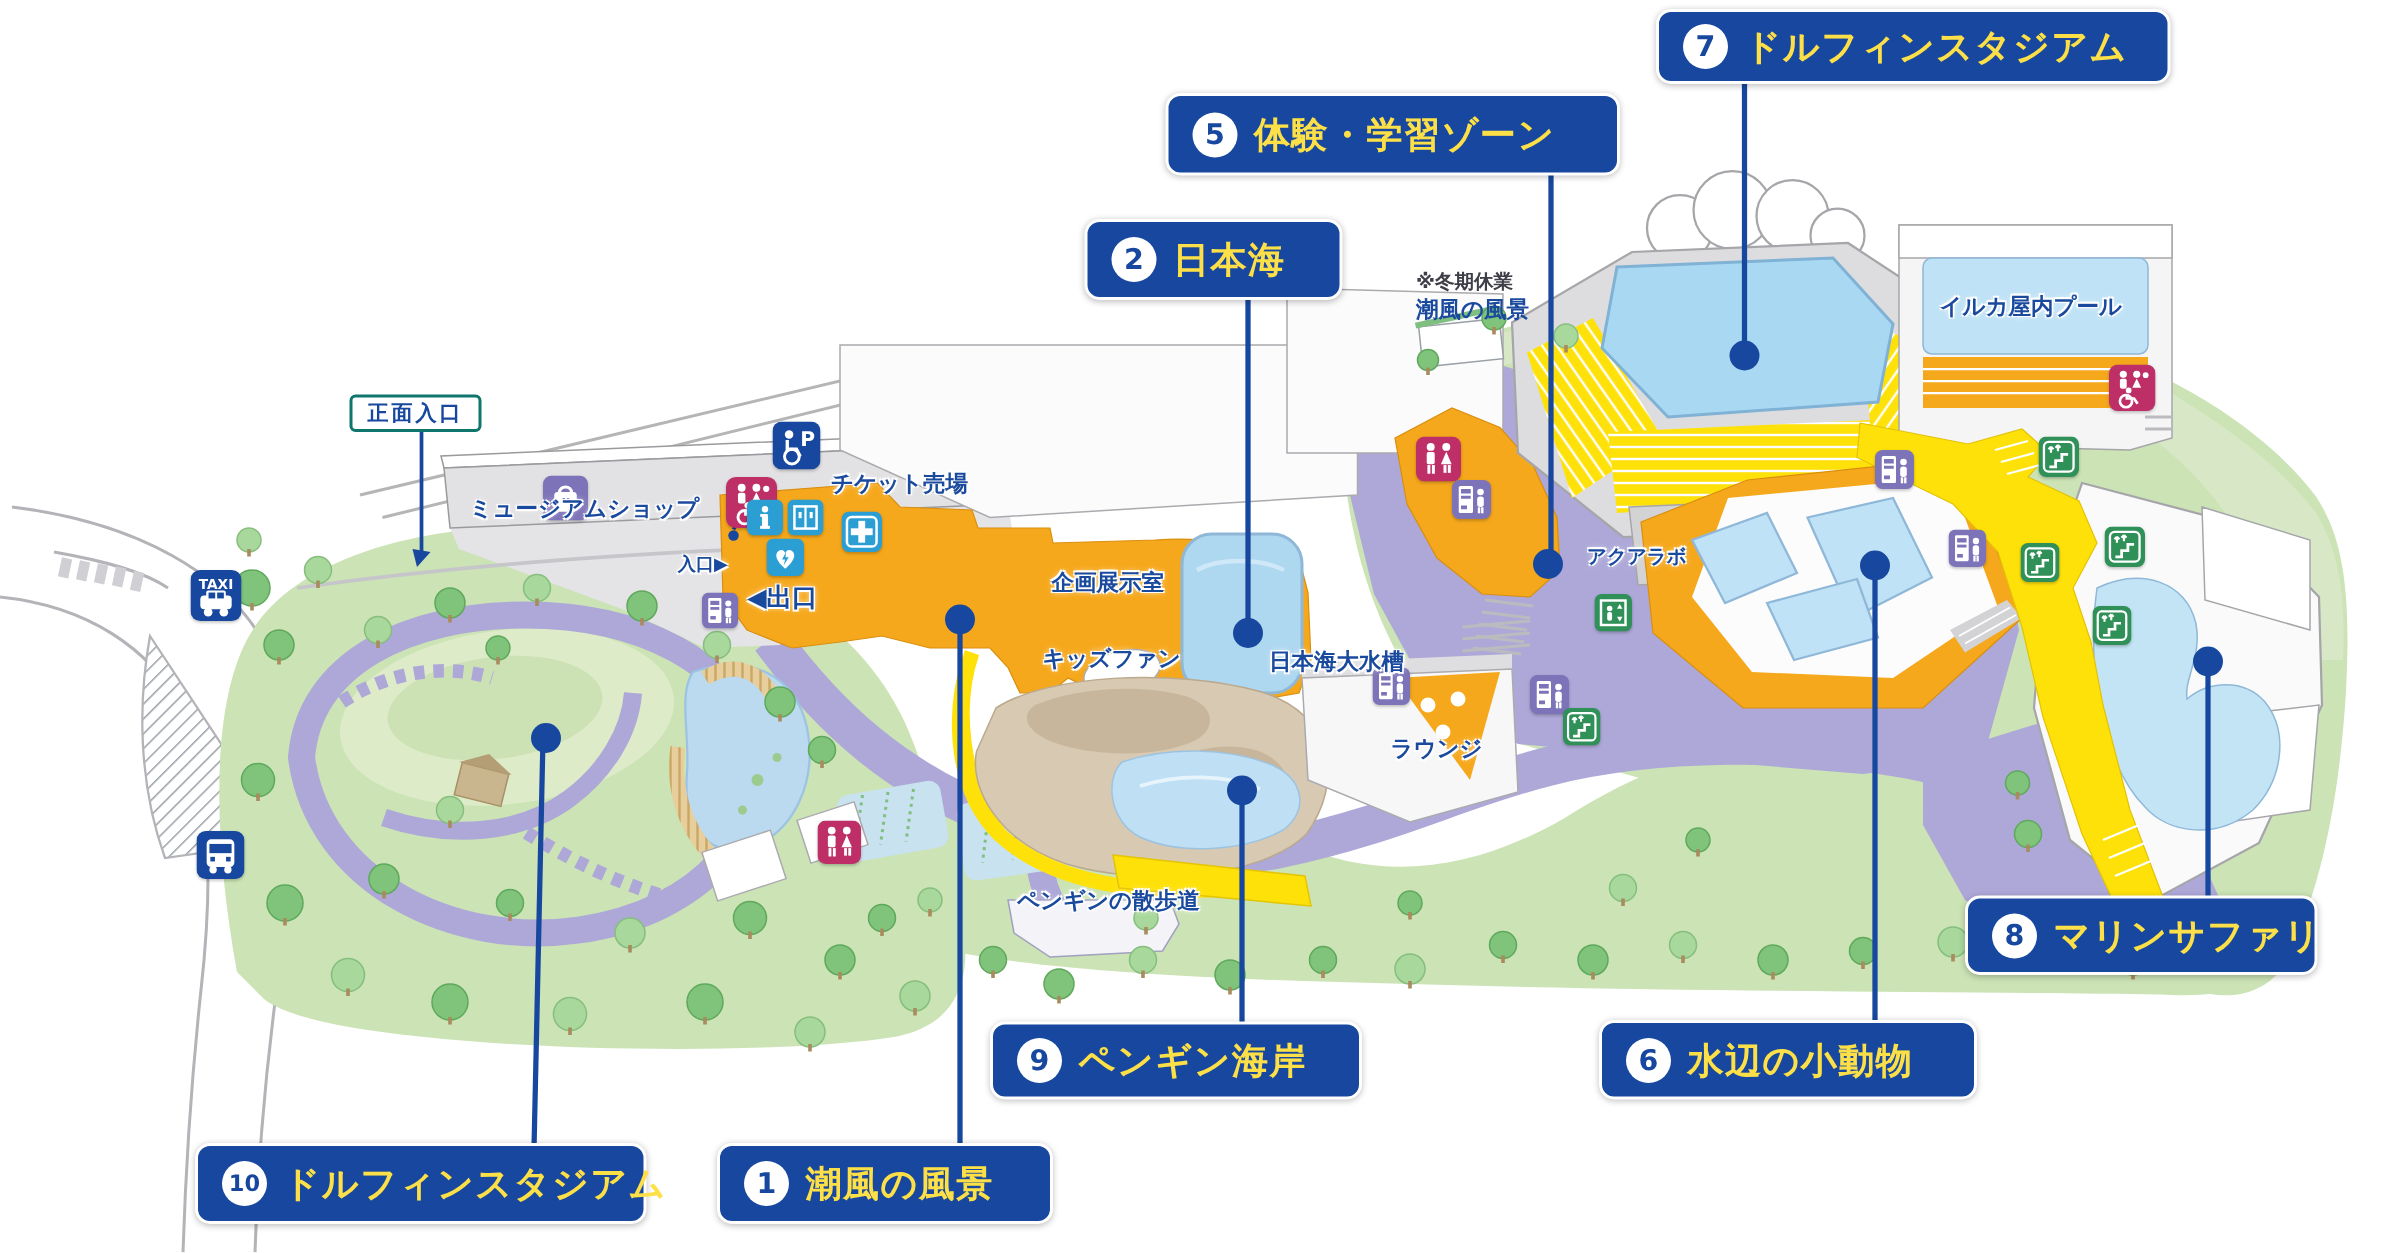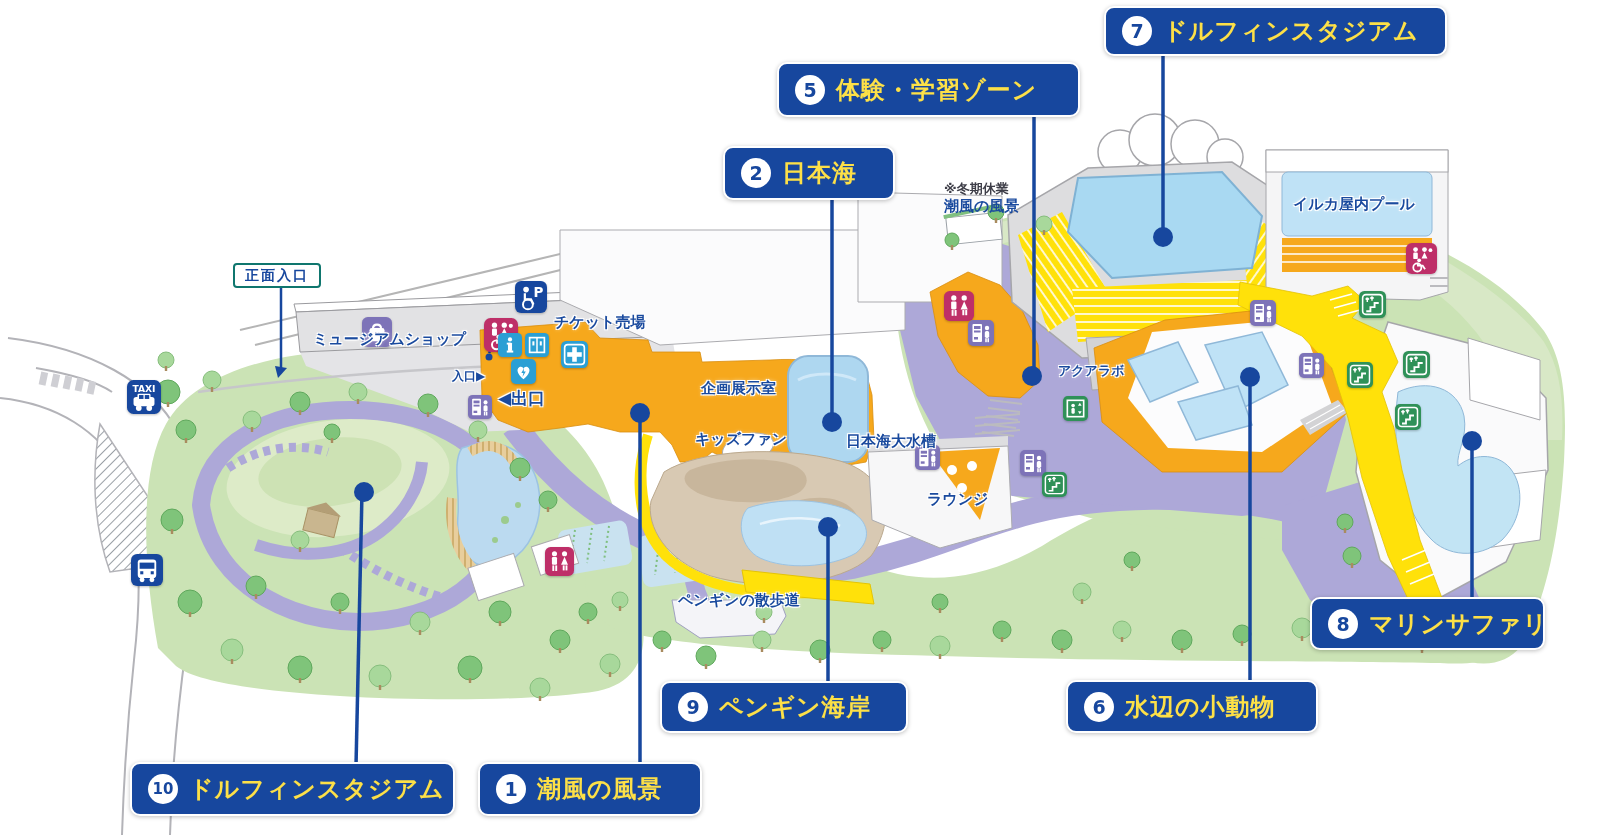--- a/index.html
+++ b/index.html
@@ -625,18 +625,18 @@
         <span class="ntext">ドルフィンスタジアム</span>
       </div>
       <div class="nlabel" style="left: 1310px; top: 597px; width: 235px; height: 53px;">
         <span class="ncircle">8</span>
         <span class="ntext">マリンサファリ</span>
       </div>
       <div class="nlabel" style="left: 660px; top: 681px; width: 248px; height: 52px;">
         <span class="ncircle">9</span>
         <span class="ntext">ペンギン海岸</span>
       </div>
-      <div class="nlabel" style="left: 130px; top: 762px; width: 325px; height: 54px;">
+      <div class="nlabel" style="left: 130px; top: 762px; width: 301px; height: 54px;">
         <span class="ncircle" style="font-size: 15px;">10</span>
         <span class="ntext">ドルフィンスタジアム</span>
       </div>
     </div>
 </div>
 
 </body></html>

